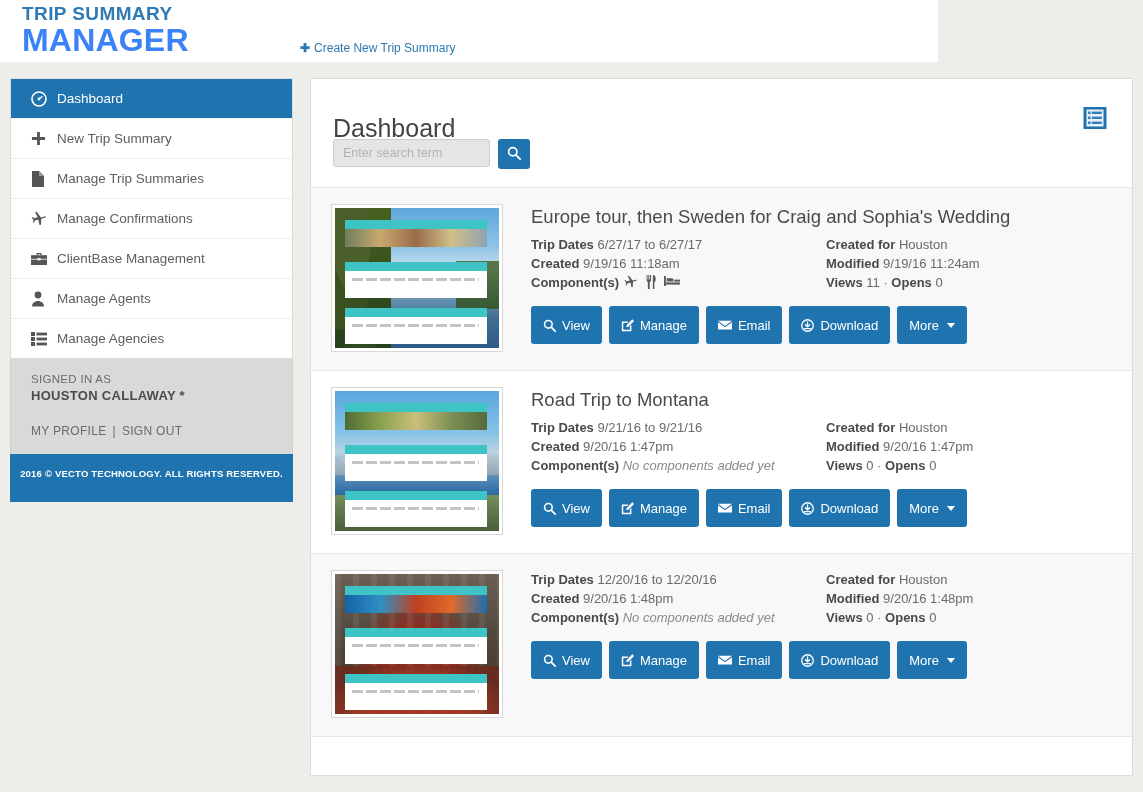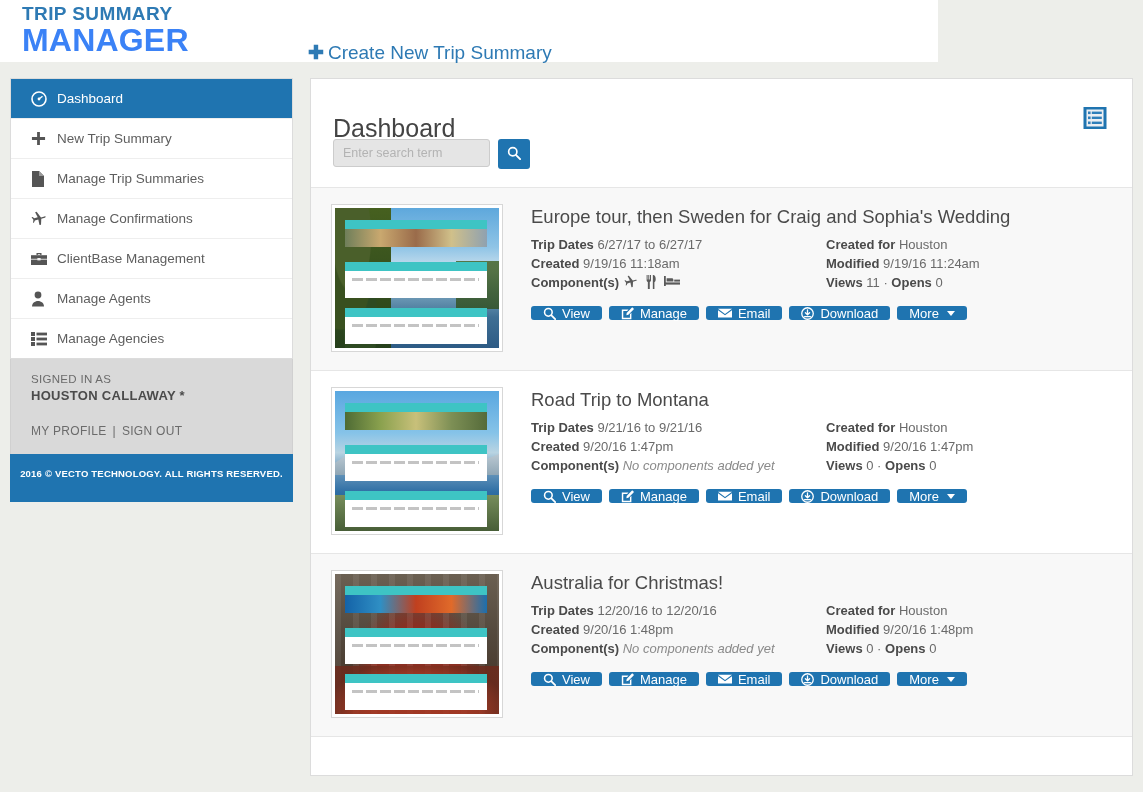--- a/index.html
+++ b/index.html
@@ -20,22 +20,22 @@
   #logo { position: absolute; left: 22px; top: 4px; line-height: 1; }
   #logo .line1 {
     font-size: 19px; font-weight: bold; color: #2e7ab4;
     letter-spacing: .4px; display: block;
   }
   #logo .line2 {
     font-size: 32px; font-weight: bold; color: #3b82f6;
     letter-spacing: .2px; display: block; margin-top: 1px;
   }
   #create-link {
-    position: absolute; left: 308px; top: 41px;
-    font-size: 19px; color: #2e7ab4; text-decoration: none;
+    position: absolute; left: 300px; top: 41px;
+    font-size: 12px; color: #2e7ab4; text-decoration: none;
     white-space: nowrap;
   }
   #create-link .plus-glyph { font-weight: bold; margin-right: 4px; }
   #create-link .label-text { text-decoration: none; }
 
   
   #sidebar {
     position: absolute; left: 10px; top: 78px;
     width: 283px;
   }
@@ -217,21 +217,21 @@
   }
   .meta-grid b { color: #4a4a4a; font-weight: bold; }
   .meta-none { font-style: italic; color: #8a8a8a; }
   .comp-icons { display: inline-flex; gap: 7px; margin-left: 5px;
                 vertical-align: -2px; color: #5a5a5a; }
   .comp-icons svg { display: block; }
 
   .btn-row { display: flex; gap: 7px; margin-top: 16px; }
   .btn {
     background: #1f74b0; color: #fff; border: none; border-radius: 3px;
-    height: 14px; padding: 0 12px; font-size: 13px; cursor: pointer;
+    height: 38px; padding: 0 12px; font-size: 13px; cursor: pointer;
     display: inline-flex; align-items: center; gap: 6px;
     font-family: "Liberation Sans", sans-serif;
   }
   .btn svg { display: block; }
   .caret {
     width: 0; height: 0; border-left: 4px solid transparent;
     border-right: 4px solid transparent; border-top: 5px solid #fff;
     margin-left: 2px;
   }
 </style>
@@ -583,21 +583,20 @@
           <div class="ov-white" style="top:63px;height:27px;">
               <div class="ov-lines"></div>
             </div>
           <div class="ov-bar" style="top:100px;"></div>
           <div class="ov-white" style="top:109px;height:27px;">
               <div class="ov-lines"></div>
             </div>
         </div>
       </div>
       <div class="card-body">
-        <h2 class="trip-title">Australia for Christmas!</h2>
         <div class="meta-grid">
           <div>
             <b>Trip Dates</b>
             <span>12/20/16 to 12/20/16</span>
           </div>
           <div>
             <b>Created for</b>
             <span>Houston</span>
           </div>
           <div>

